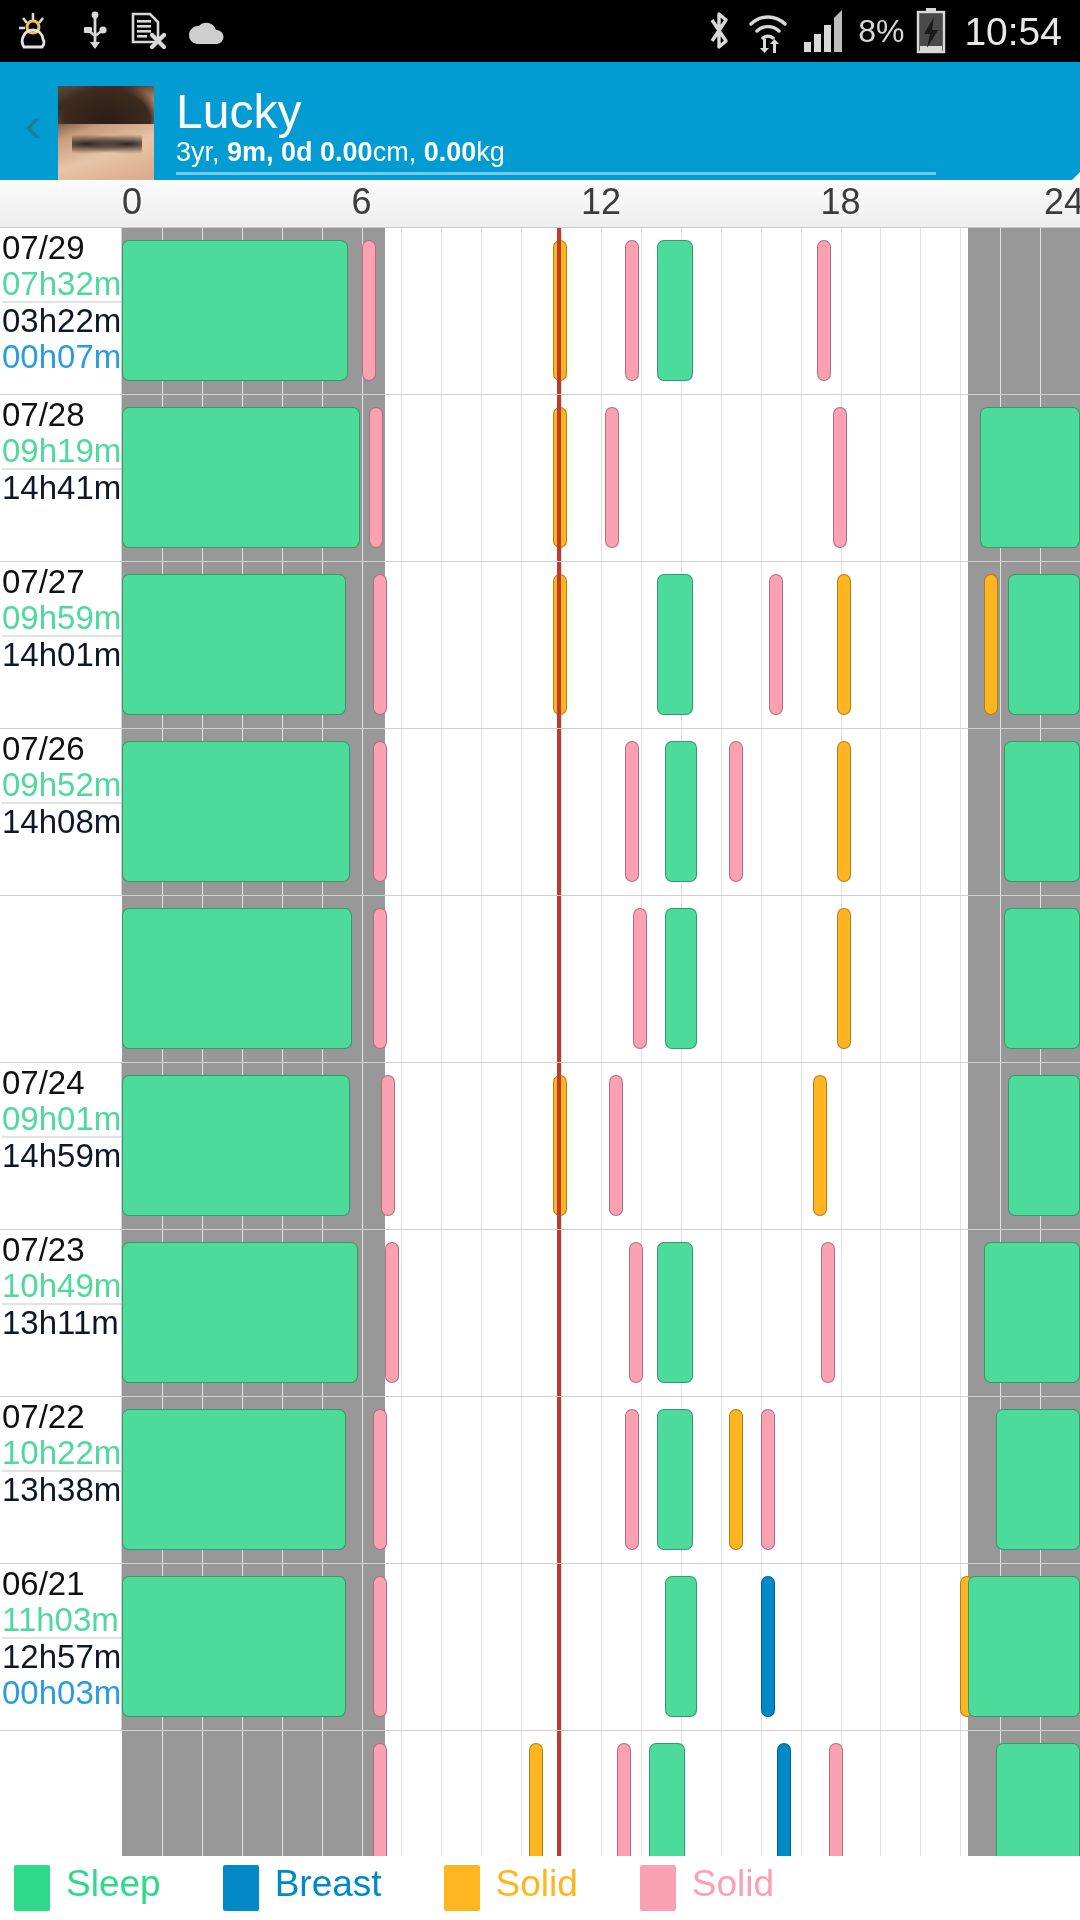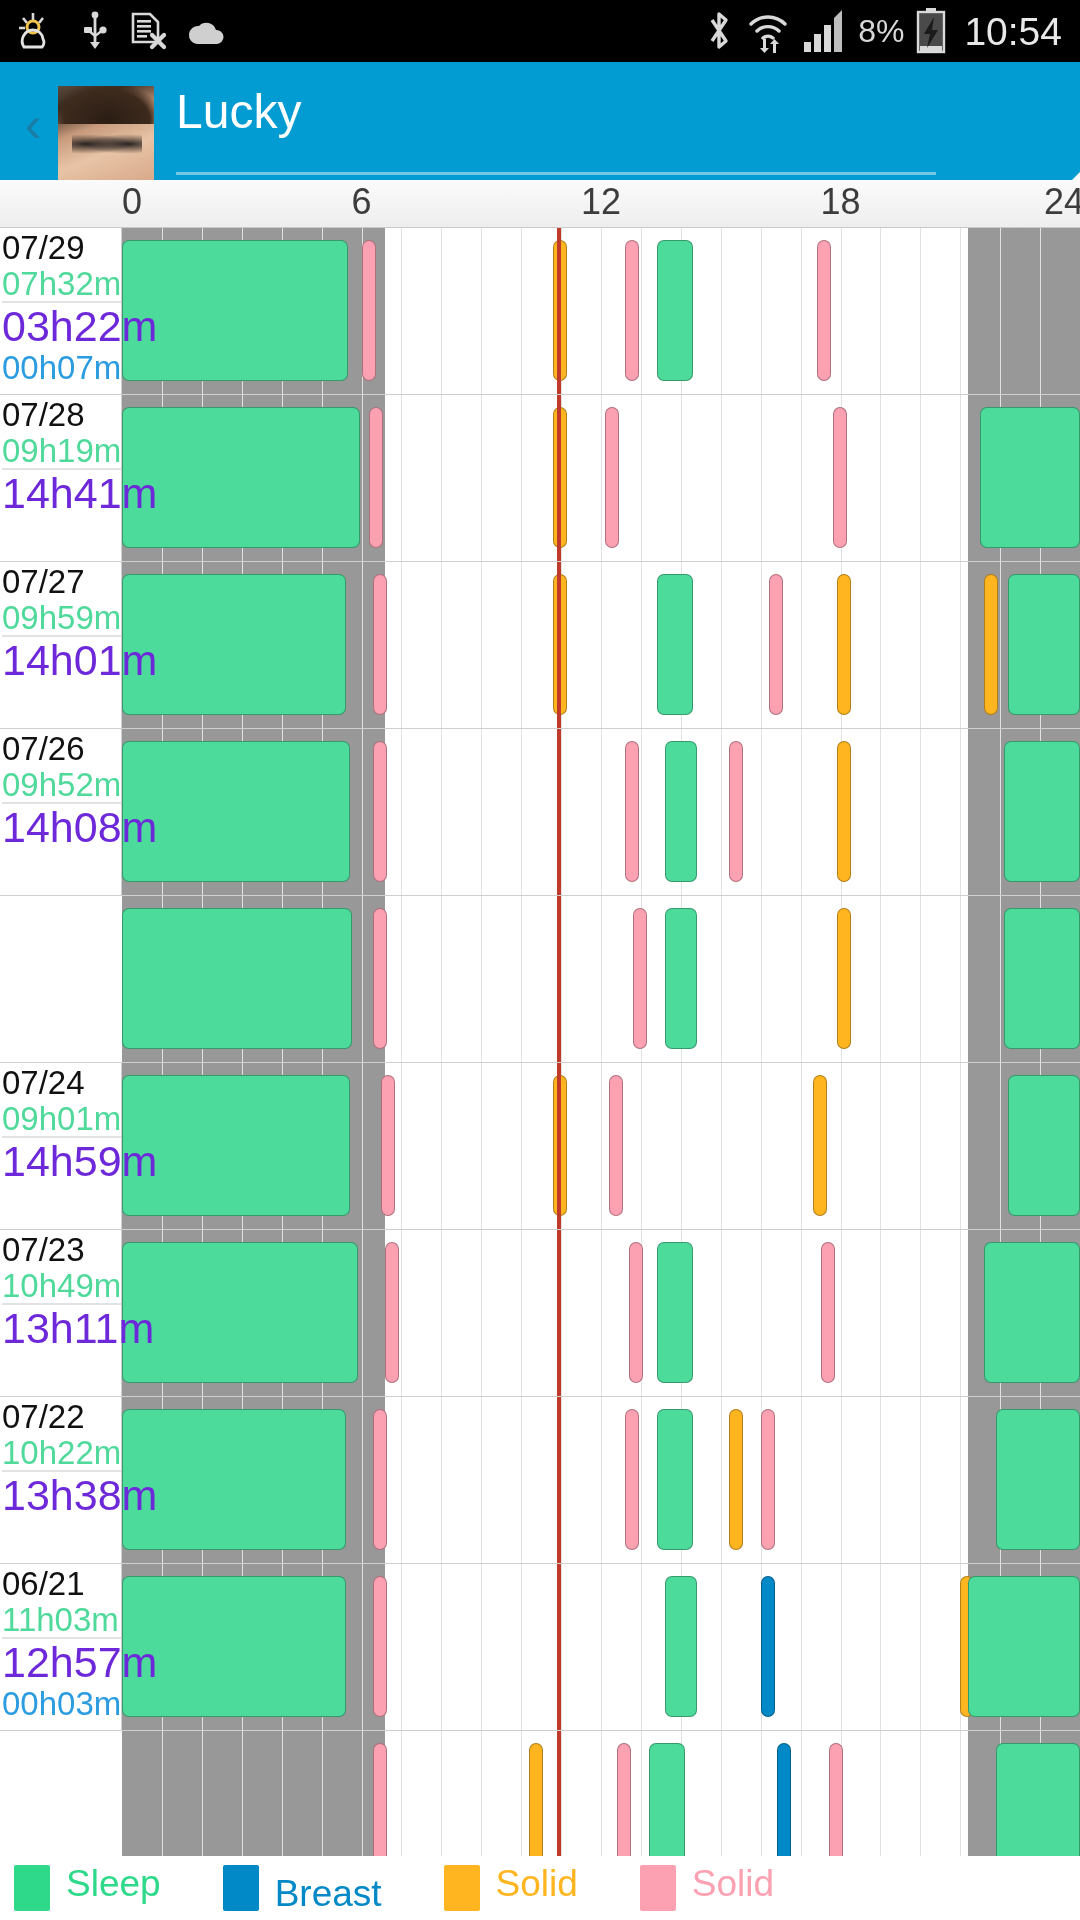--- a/index.html
+++ b/index.html
@@ -110,21 +110,21 @@
   .row-labels {
     position: absolute; left: 0; top: 0;
     width: 122px; height: 100%;
     background: #ffffff;
     z-index: 4;
     border-right: 1px solid #cfcfcf;
     padding: 2px 0 0 2px;
   }
   .lbl-date   { font-size: 33px; color: #111111; line-height: 1.08; }
   .lbl-sleep  { font-size: 33px; color: #4fd99a; line-height: 1.08; }
-  .lbl-awake  { font-size: 43px; color: #6d28d9; line-height: 1.08;
+  .lbl-awake  { font-size: 33px; color: #0f172a; line-height: 1.08;
                 border-top: 2px solid #e2e2e2; }
   .lbl-extra  { font-size: 33px; color: #2b9ce0; line-height: 1.08; }
 
   .track {
     position: absolute; left: 122px; top: 0;
     width: 958px; height: 100%;
     background: #ffffff;
   }
   .night {
     position: absolute; top: 0; height: 100%;
@@ -229,20 +229,23 @@
       <path d="M18 9 L8 26 L14 26 L11 40 L22 22 L16 22 z" fill="#1b1b1b"></path>
     </svg>
     <span id="status-clock">10:54</span>
   </div>
 </div>
 
 <div id="app-header">
   <div id="back-button">‹</div>
   <div id="avatar"></div>
   <div id="baby-name">Lucky</div>
+  <div id="baby-stats">
+    <span class="lite">3yr, </span><b>9m</b><b>, 0d </b><b>0.00</b><span class="lite">cm</span><span class="lite">, </span><b>0.00</b><span class="lite">kg</span>
+  </div>
   <div id="header-underline"></div>
   <div id="header-corner"></div>
 </div>
 
 <div id="time-axis">
     <div class="axis-label" style="left: 132px;">0</div>
     <div class="axis-label" style="left: 361.5px;">6</div>
     <div class="axis-label" style="left: 601px;">12</div>
     <div class="axis-label" style="left: 840.5px;">18</div>
     <div class="axis-label" style="left: 1064px;">24</div>
@@ -658,21 +661,21 @@
     </div>
   </div>
 
 <div id="legend">
     <div class="legend-item" style="margin-right: 62px;">
       <div class="legend-swatch" style="background: rgb(46, 217, 138);"></div>
       <div class="legend-text" style="color: rgb(46, 217, 138);">Sleep</div>
     </div>
     <div class="legend-item" style="margin-right: 62px;">
       <div class="legend-swatch" style="background: rgb(0, 137, 198);"></div>
-      <div class="legend-text" style="color: rgb(0, 137, 198); margin-top: 10px;">Breast</div>
+      <div class="legend-text" style="color: rgb(0, 137, 198);">Breast</div>
     </div>
     <div class="legend-item" style="margin-right: 62px;">
       <div class="legend-swatch" style="background: rgb(255, 181, 32);"></div>
       <div class="legend-text" style="color: rgb(255, 181, 32);">Solid</div>
     </div>
     <div class="legend-item" style="margin-right: 62px;">
       <div class="legend-swatch" style="background: rgb(251, 161, 178);"></div>
       <div class="legend-text" style="color: rgb(251, 161, 178);">Solid</div>
     </div>
   </div>

